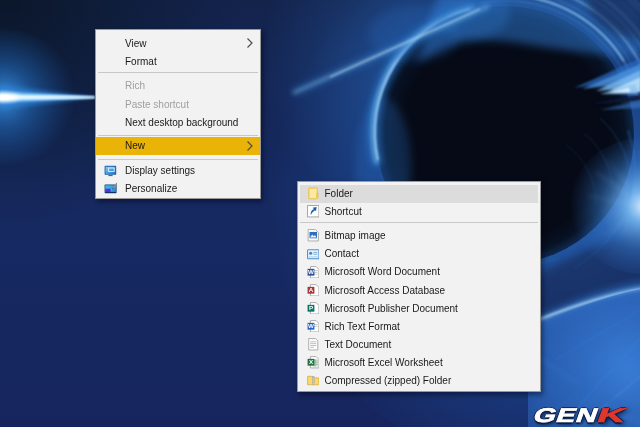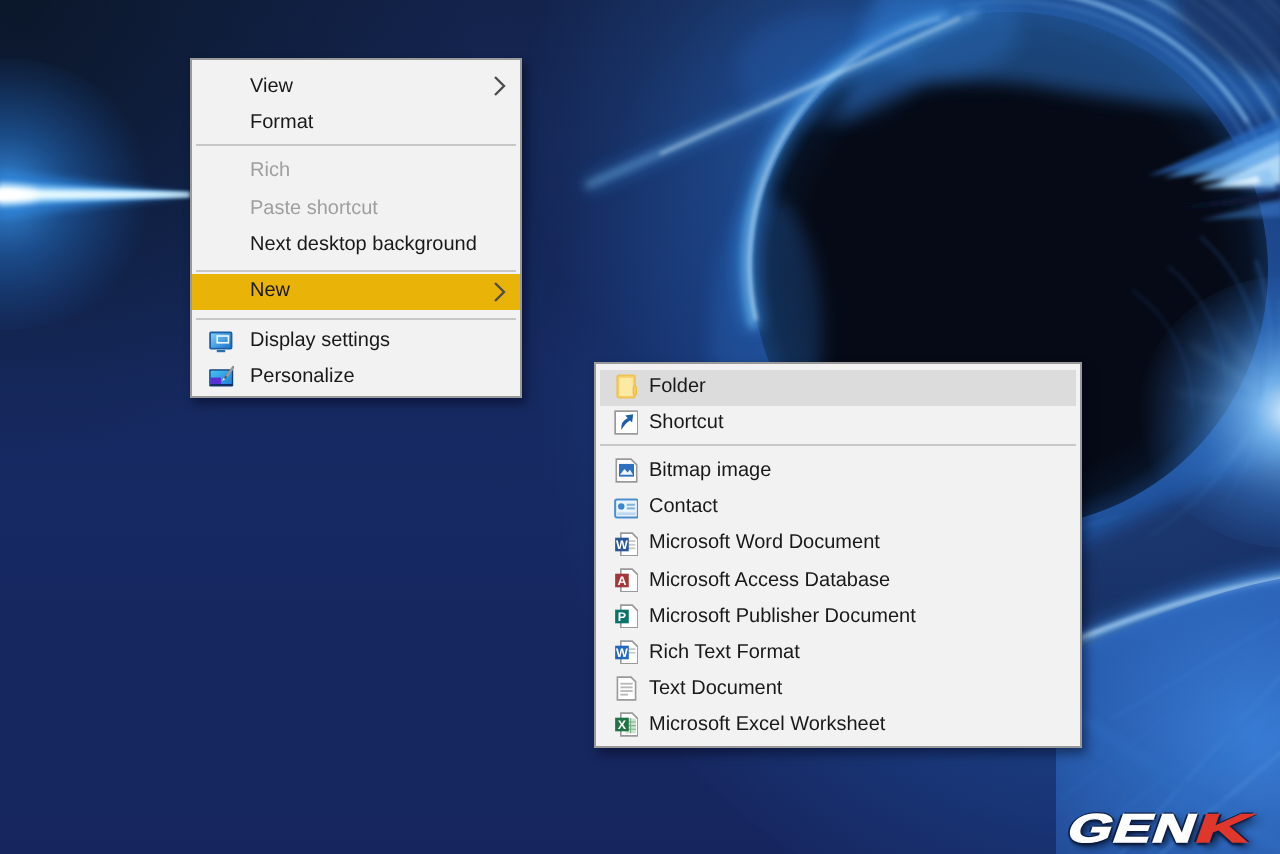--- a/index.html
+++ b/index.html
@@ -300,17 +300,24 @@
   </div>
   <div class="mi">Microsoft Excel Worksheet
     <svg class="ic2" viewBox="0 0 11 11">
           <path d="M3 0.5 H8 L10.5 3 V10.5 H3 Z" fill="#fff" stroke="#9a9a9a" stroke-width="0.7"></path>
           <rect x="5" y="2.8" width="4.6" height="6.6" fill="#cfe3d2"></rect>
           <path d="M5 4.4 H9.6 M5 6 H9.6 M5 7.6 H9.6 M7.3 2.8 V9.4" stroke="#7fb08a" stroke-width="0.5"></path>
           <rect x="0.5" y="2.5" width="6" height="6" fill="#217346"></rect>
           <text x="3.5" y="7.4" font-size="5.5" font-weight="bold" fill="#fff" text-anchor="middle" font-family="Liberation Sans">X</text>
         </svg>
   </div>
+  <div class="mi">Compressed (zipped) Folder
+    <svg class="ic2" viewBox="0 0 11 11">
+          <path d="M0.5 2.5 L0.5 9.5 L10.5 9.5 L10.5 3.5 L5 3.5 L4 2 L0.5 2 Z" fill="#fbd86c" stroke="#d8ae39" stroke-width="0.7"></path>
+          <rect x="4.7" y="2.2" width="1.6" height="7" fill="#e8e8e8" stroke="#9a9a9a" stroke-width="0.4"></rect>
+          <path d="M5.5 2.5 V9 " stroke="#777" stroke-width="0.7" stroke-dasharray="0.8 0.8"></path>
+        </svg>
+  </div>
   <div style="height:1.5px"></div>
 </div>
 
 <div id="genk">GEN<span class="k">K</span></div>
 </div>
 
 </body></html>

